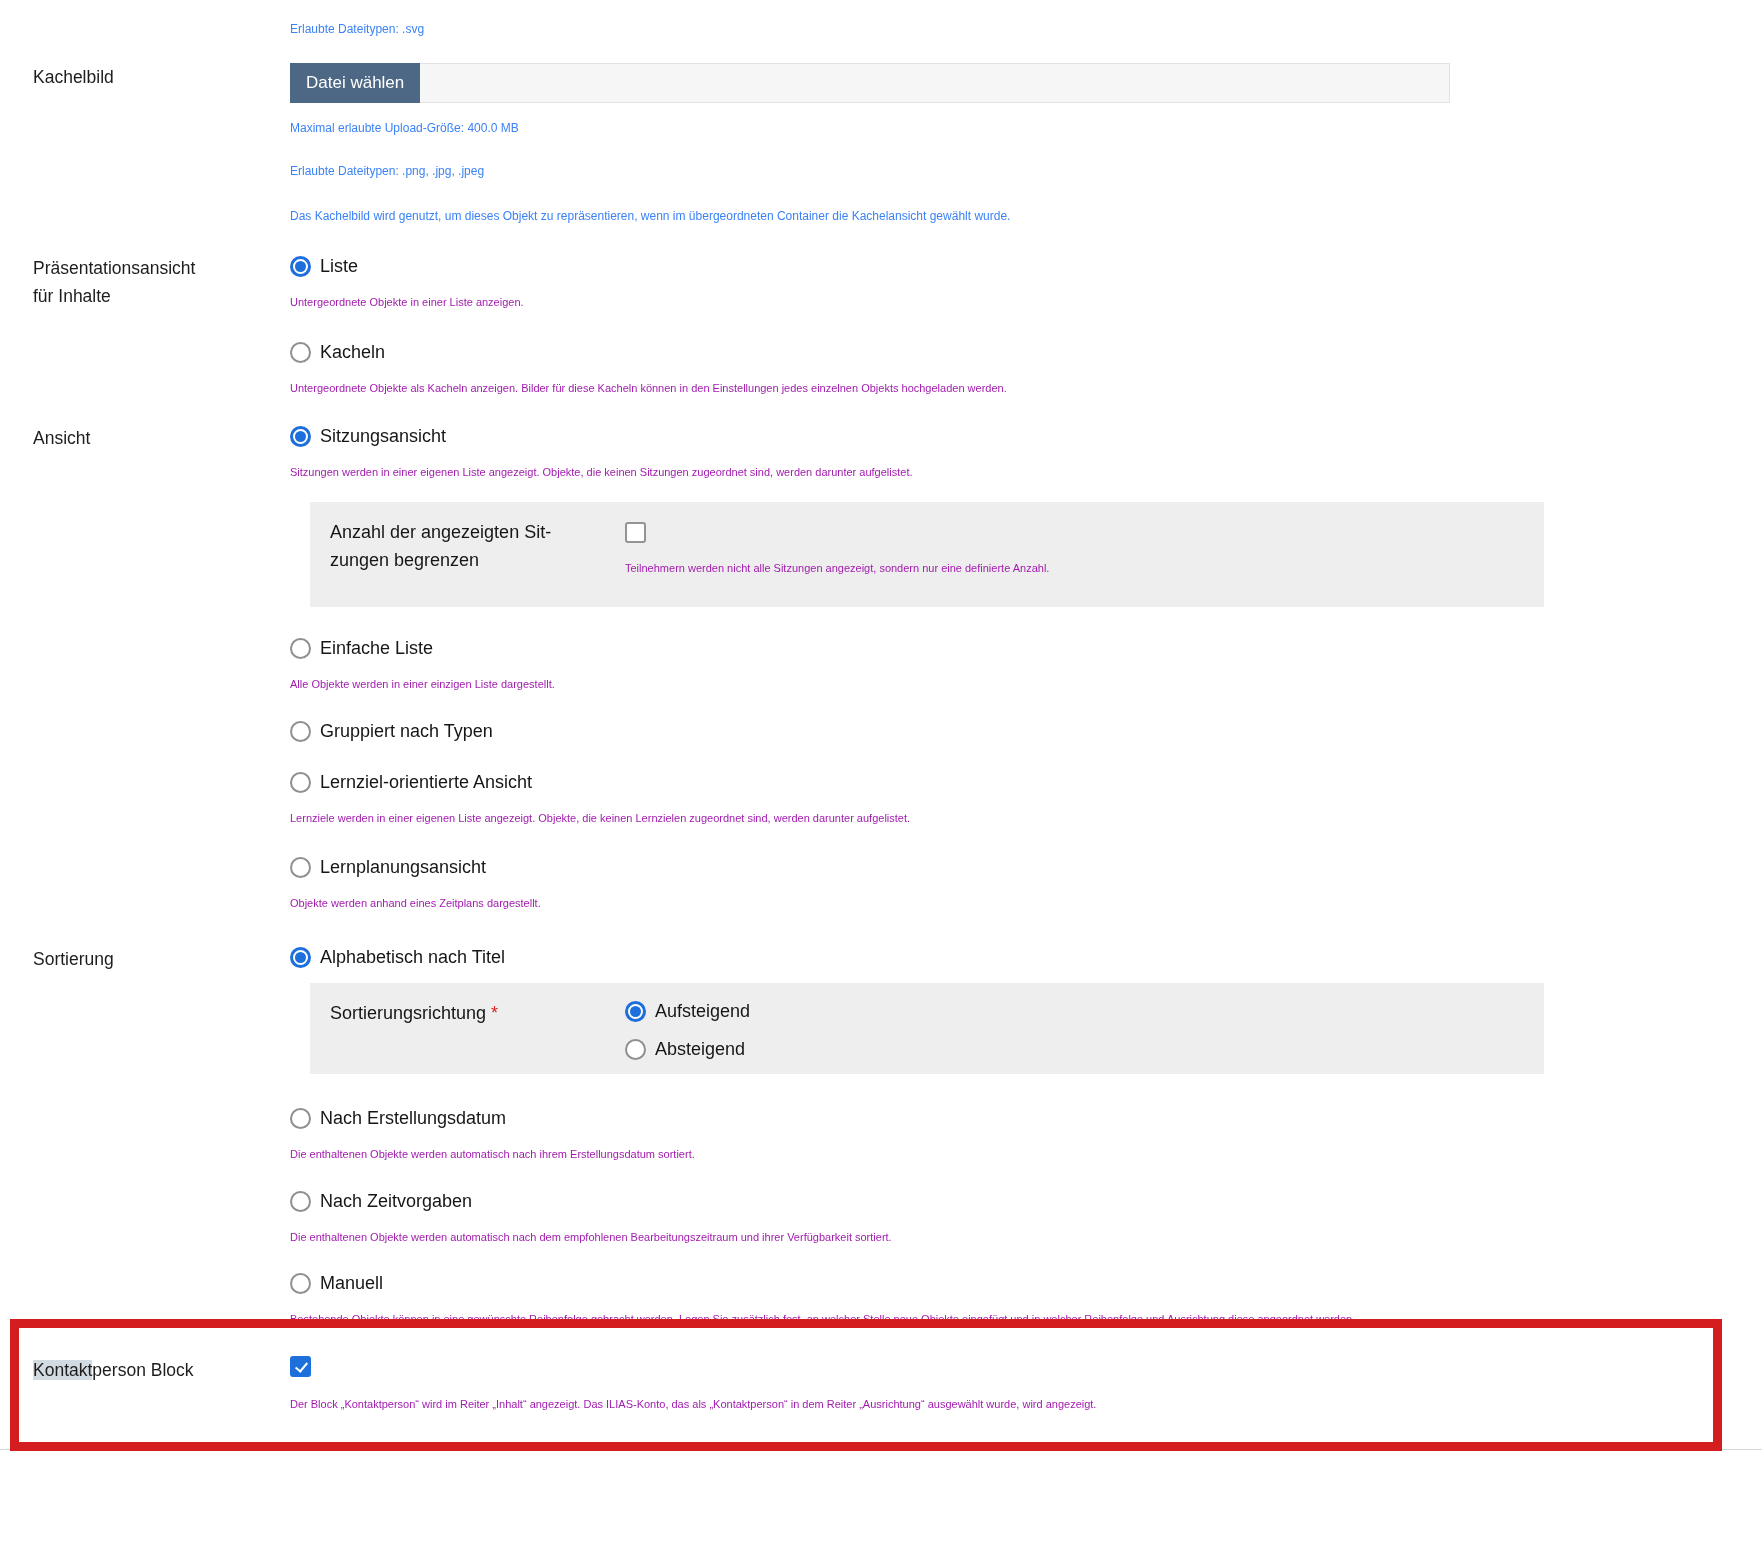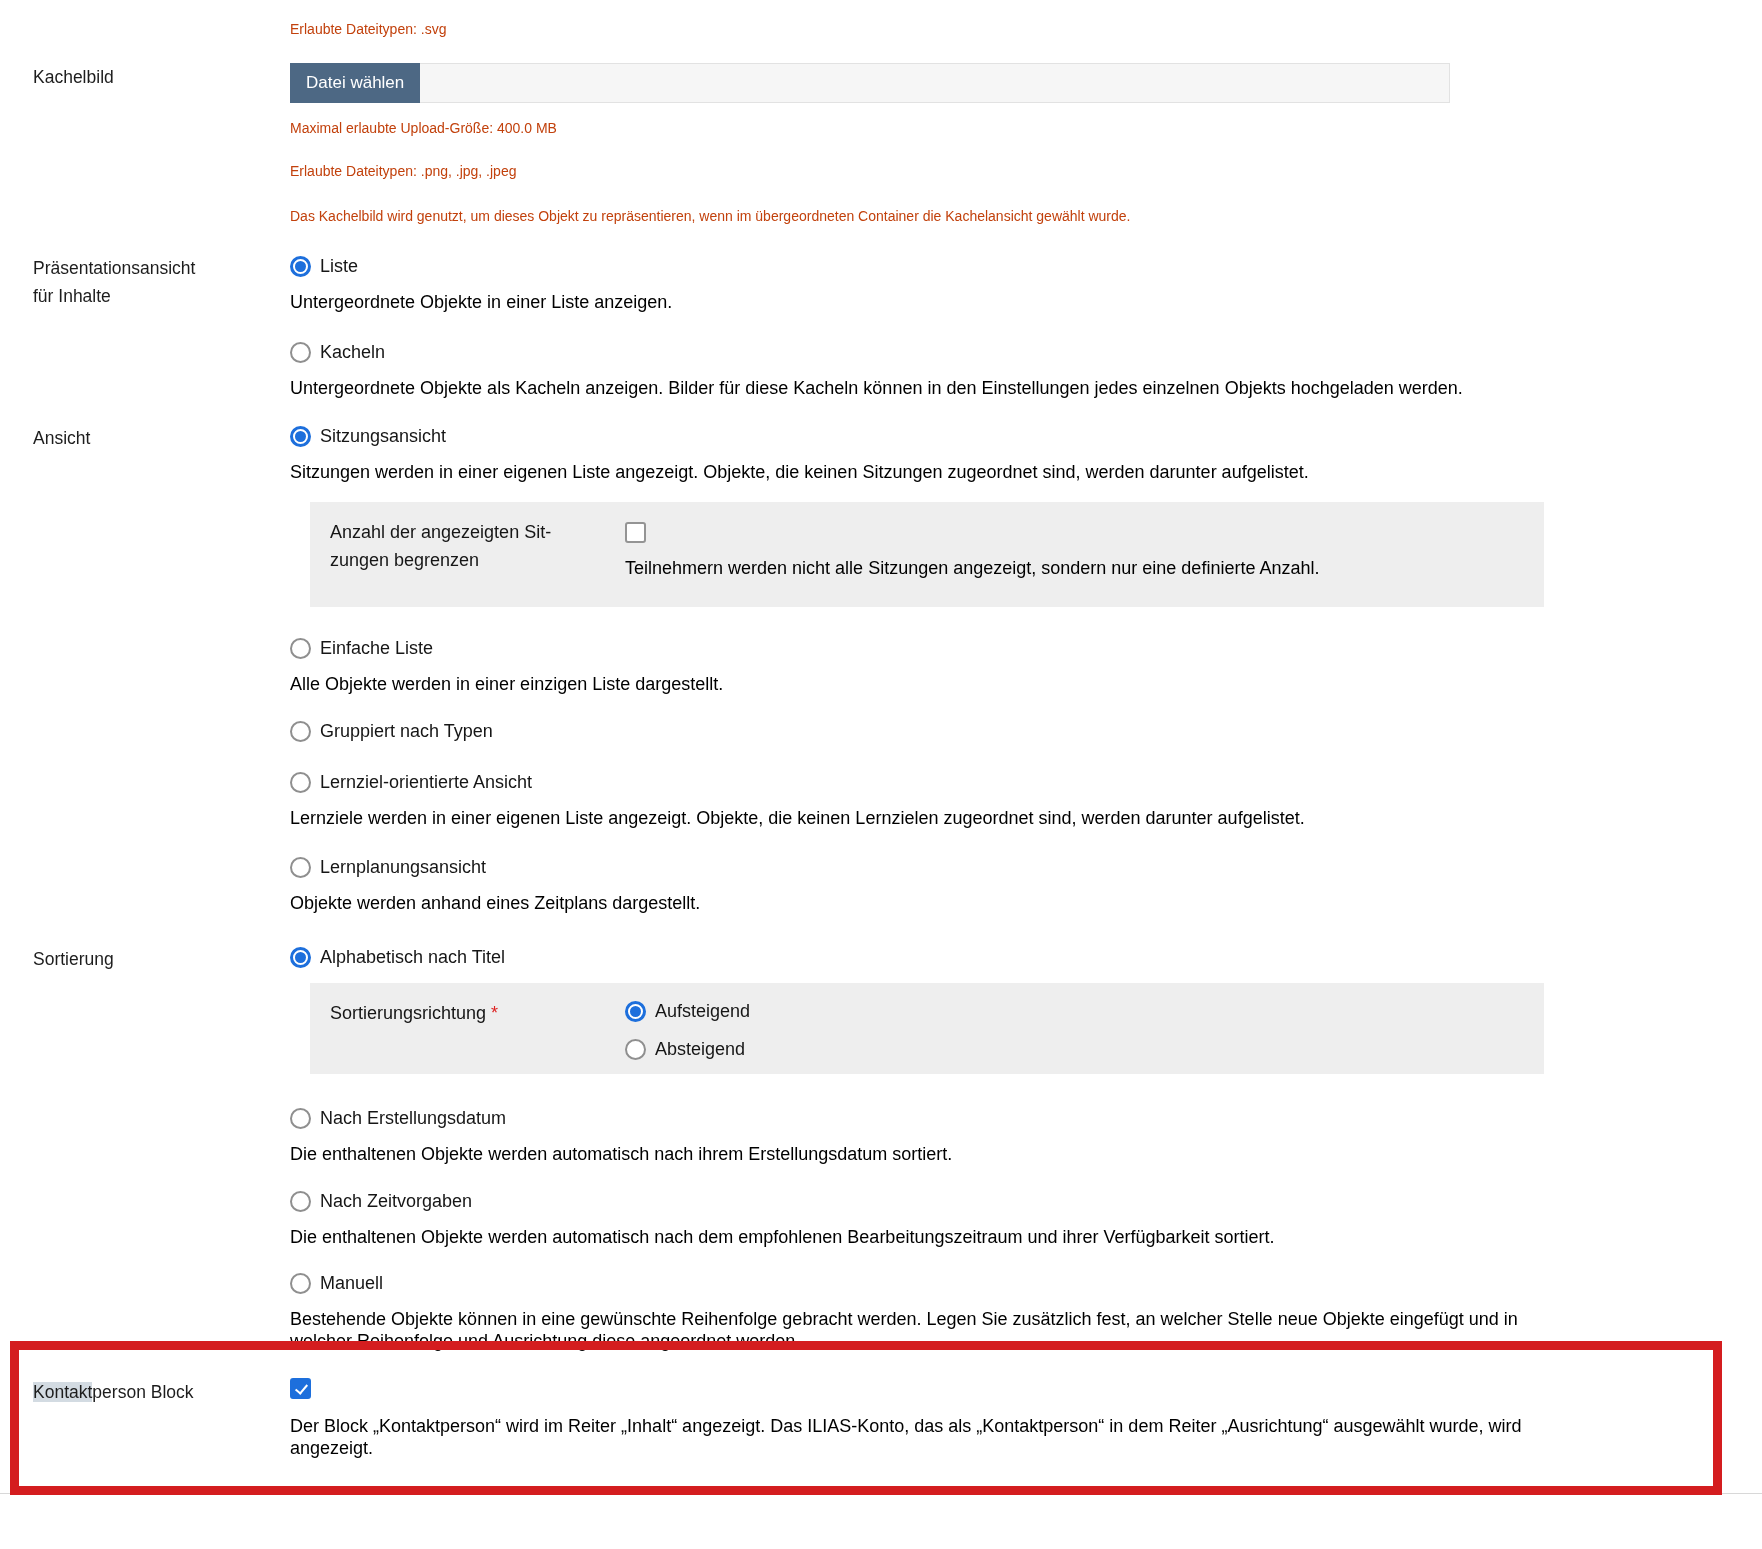--- a/index.html
+++ b/index.html
@@ -12,24 +12,24 @@
     overflow:hidden;
     box-sizing:border-box;
   }
   .row{display:flex;}
   .row-label{
     flex:none;width:290px;box-sizing:border-box;
     padding-left:33px;padding-right:16px;
     font-size:17.5px;line-height:28px;color:#1d1d1d;
   }
   .row-content{flex:none;width:1254px;box-sizing:border-box;}
-  .byline{font-size:14px;line-height:22px;color:#c2410c;}
+  .byline{font-size:12px;line-height:22px;color:#3b82f6;}
   .opt{display:flex;align-items:center;gap:9px;height:25px;}
   .opt-label{font-size:18px;color:#161616;line-height:25px;}
-  .desc{font-size:18px;line-height:22px;color:#000000;margin-top:12px;}
+  .desc{font-size:11px;line-height:22px;color:#a21caf;margin-top:12px;}
   
   .radio{
     width:21px;height:21px;border-radius:50%;background:#fff;
     border:2px solid #8f8f8f;box-sizing:border-box;position:relative;flex:none;
   }
   .radio.checked{border:3px solid #1d6fdc;}
   .radio.checked::after{
     content:"";position:absolute;inset:2px;border-radius:50%;background:#1d6fdc;
   }
   

